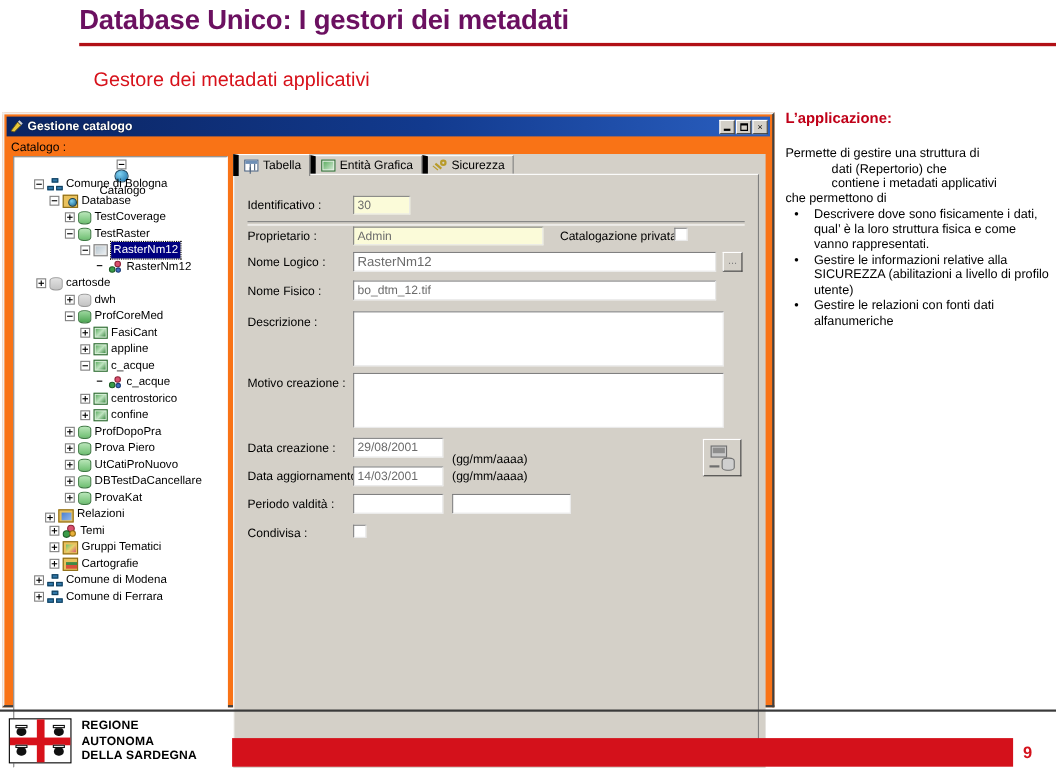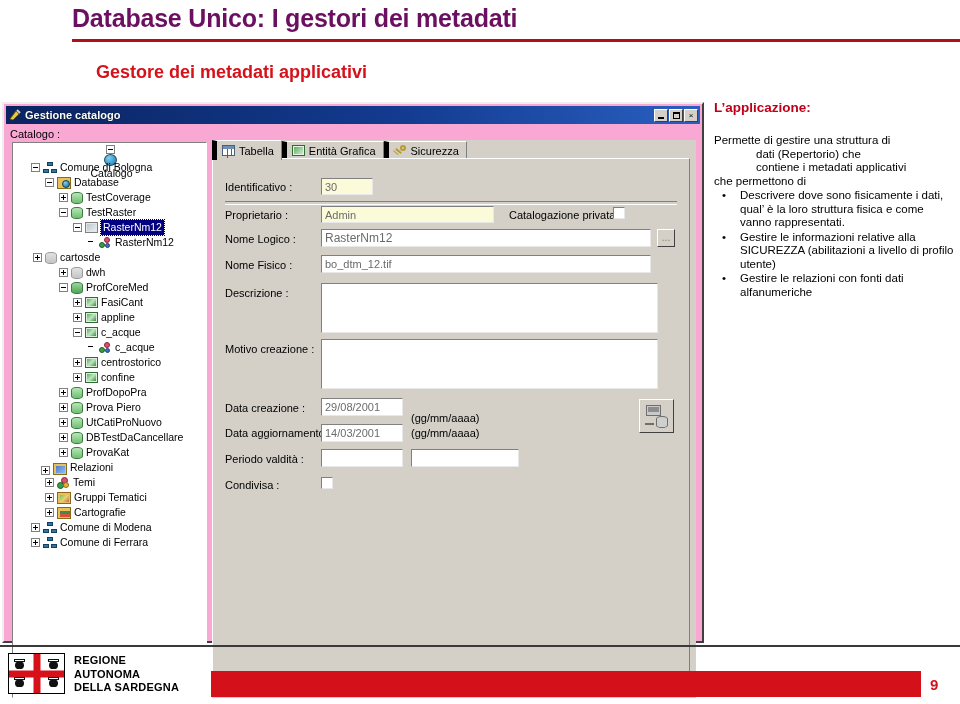--- a/index.html
+++ b/index.html
@@ -14,28 +14,28 @@
   .slide-title{
     position:absolute;left:72px;top:4px;
     font-size:25px;font-weight:bold;color:#6b1060;
     letter-spacing:-0.2px;white-space:nowrap;
   }
   .title-rule{
     position:absolute;left:72px;top:39px;width:888px;height:3px;
     background:#b11016;
   }
   .slide-subtitle{
-    position:absolute;left:96px;top:62px;
-    font-size:18px;font-weight:bold;color:#d7111a;white-space:nowrap;
+    position:absolute;left:85px;top:62px;
+    font-size:18px;font-weight:normal;color:#d7111a;white-space:nowrap;
   }
 
   
   .dialog{
     position:absolute;left:2px;top:102px;width:702px;height:541px;
-    background:#f9a8d4;
+    background:#f97316;
     border-top:2px solid #efefef;border-left:2px solid #efefef;
     border-right:2px solid #404040;border-bottom:2px solid #404040;
     box-sizing:border-box;
   }
   .titlebar{
     position:absolute;left:2px;top:2px;width:694px;height:18px;
     background:linear-gradient(to right,#0b2461 0%,#123a8e 55%,#2a5fc0 100%);
     display:flex;align-items:center;
   }
   .title-icon{

